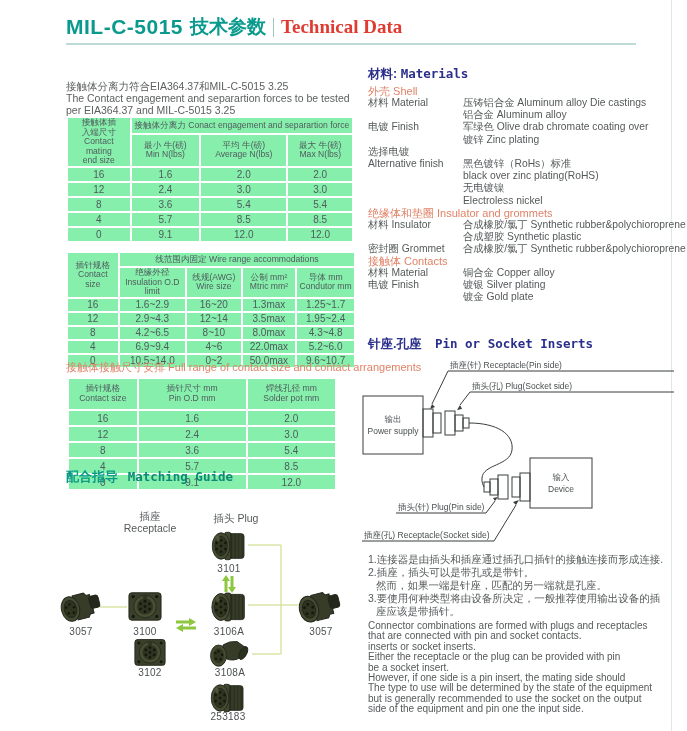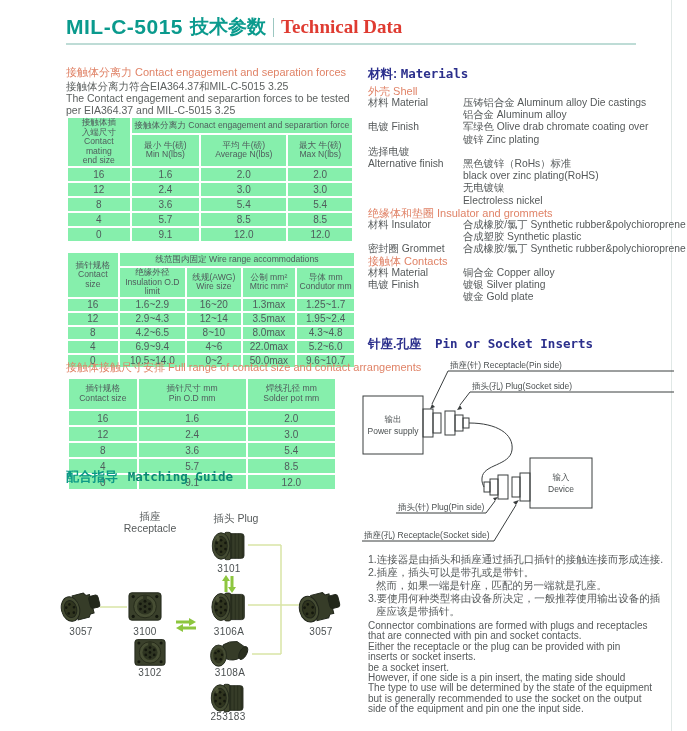--- a/index.html
+++ b/index.html
@@ -135,24 +135,20 @@
   <div class="abs" style="left:66px;top:14px;">
     <div class="title-row">
       <span class="t-model">MIL-C-5015</span>
       <span class="t-cn">技术参数</span>
       <span class="t-sep"></span>
       <span class="t-en">Technical Data</span>
     </div>
     <div class="header-rule"></div>
   </div>
 
-  <div class="abs sal" style="left:66px;top:66px;">
-    <span>接触体分离力</span>
-    <span>Contact engagement and separation forces</span>
-  </div>
   <div class="abs" style="left:66px;top:80px;">
     <div class="desc">接触体分离力符合EIA364.37和MIL-C-5015 3.25</div>
     <div class="desc">The Contact engagement and separartion forces to be tested</div>
     <div class="desc">per EIA364.37 and MIL-C-5015 3.25</div>
   </div>
 
   <table class="tbl abs" style="left:66px;top:116px;width:288px;">
     <colgroup>
         <col style="width:64px">
         <col style="width:70px">
@@ -567,21 +563,21 @@
     <div class="note-cn">1.连接器是由插头和插座通过插孔口插针的接触连接而形成连接.</div>
     <div class="note-cn">2.插座，插头可以是带孔或是带针。</div>
     <div class="note-cn indent">然而，如果一端是针座，匹配的另一端就是孔座。</div>
     <div class="note-cn">3.要使用何种类型将由设备所决定，一般推荐使用输出设备的插</div>
     <div class="note-cn indent">座应该是带插针。</div>
   </div>
 
   <div class="abs" style="left:368px;top:621px;width:310px;">
     <div class="note-en">Connector combinations are formed with plugs and receptacles</div>
     <div class="note-en">that are connected with pin and socket contacts.</div>
+    <div class="note-en">inserts or socket inserts.</div>
     <div class="note-en">Either the receptacle or the plug can be provided with pin</div>
-    <div class="note-en">inserts or socket inserts.</div>
     <div class="note-en">be a socket insert.</div>
     <div class="note-en">However, if one side is a pin insert, the mating side should</div>
     <div class="note-en">The type to use will be determined by the state of the equipment</div>
     <div class="note-en">but is generally recommended to use the socket on the output</div>
     <div class="note-en">side of the equipment and pin one the input side.</div>
   </div>
 </div>
 
 </body></html>

